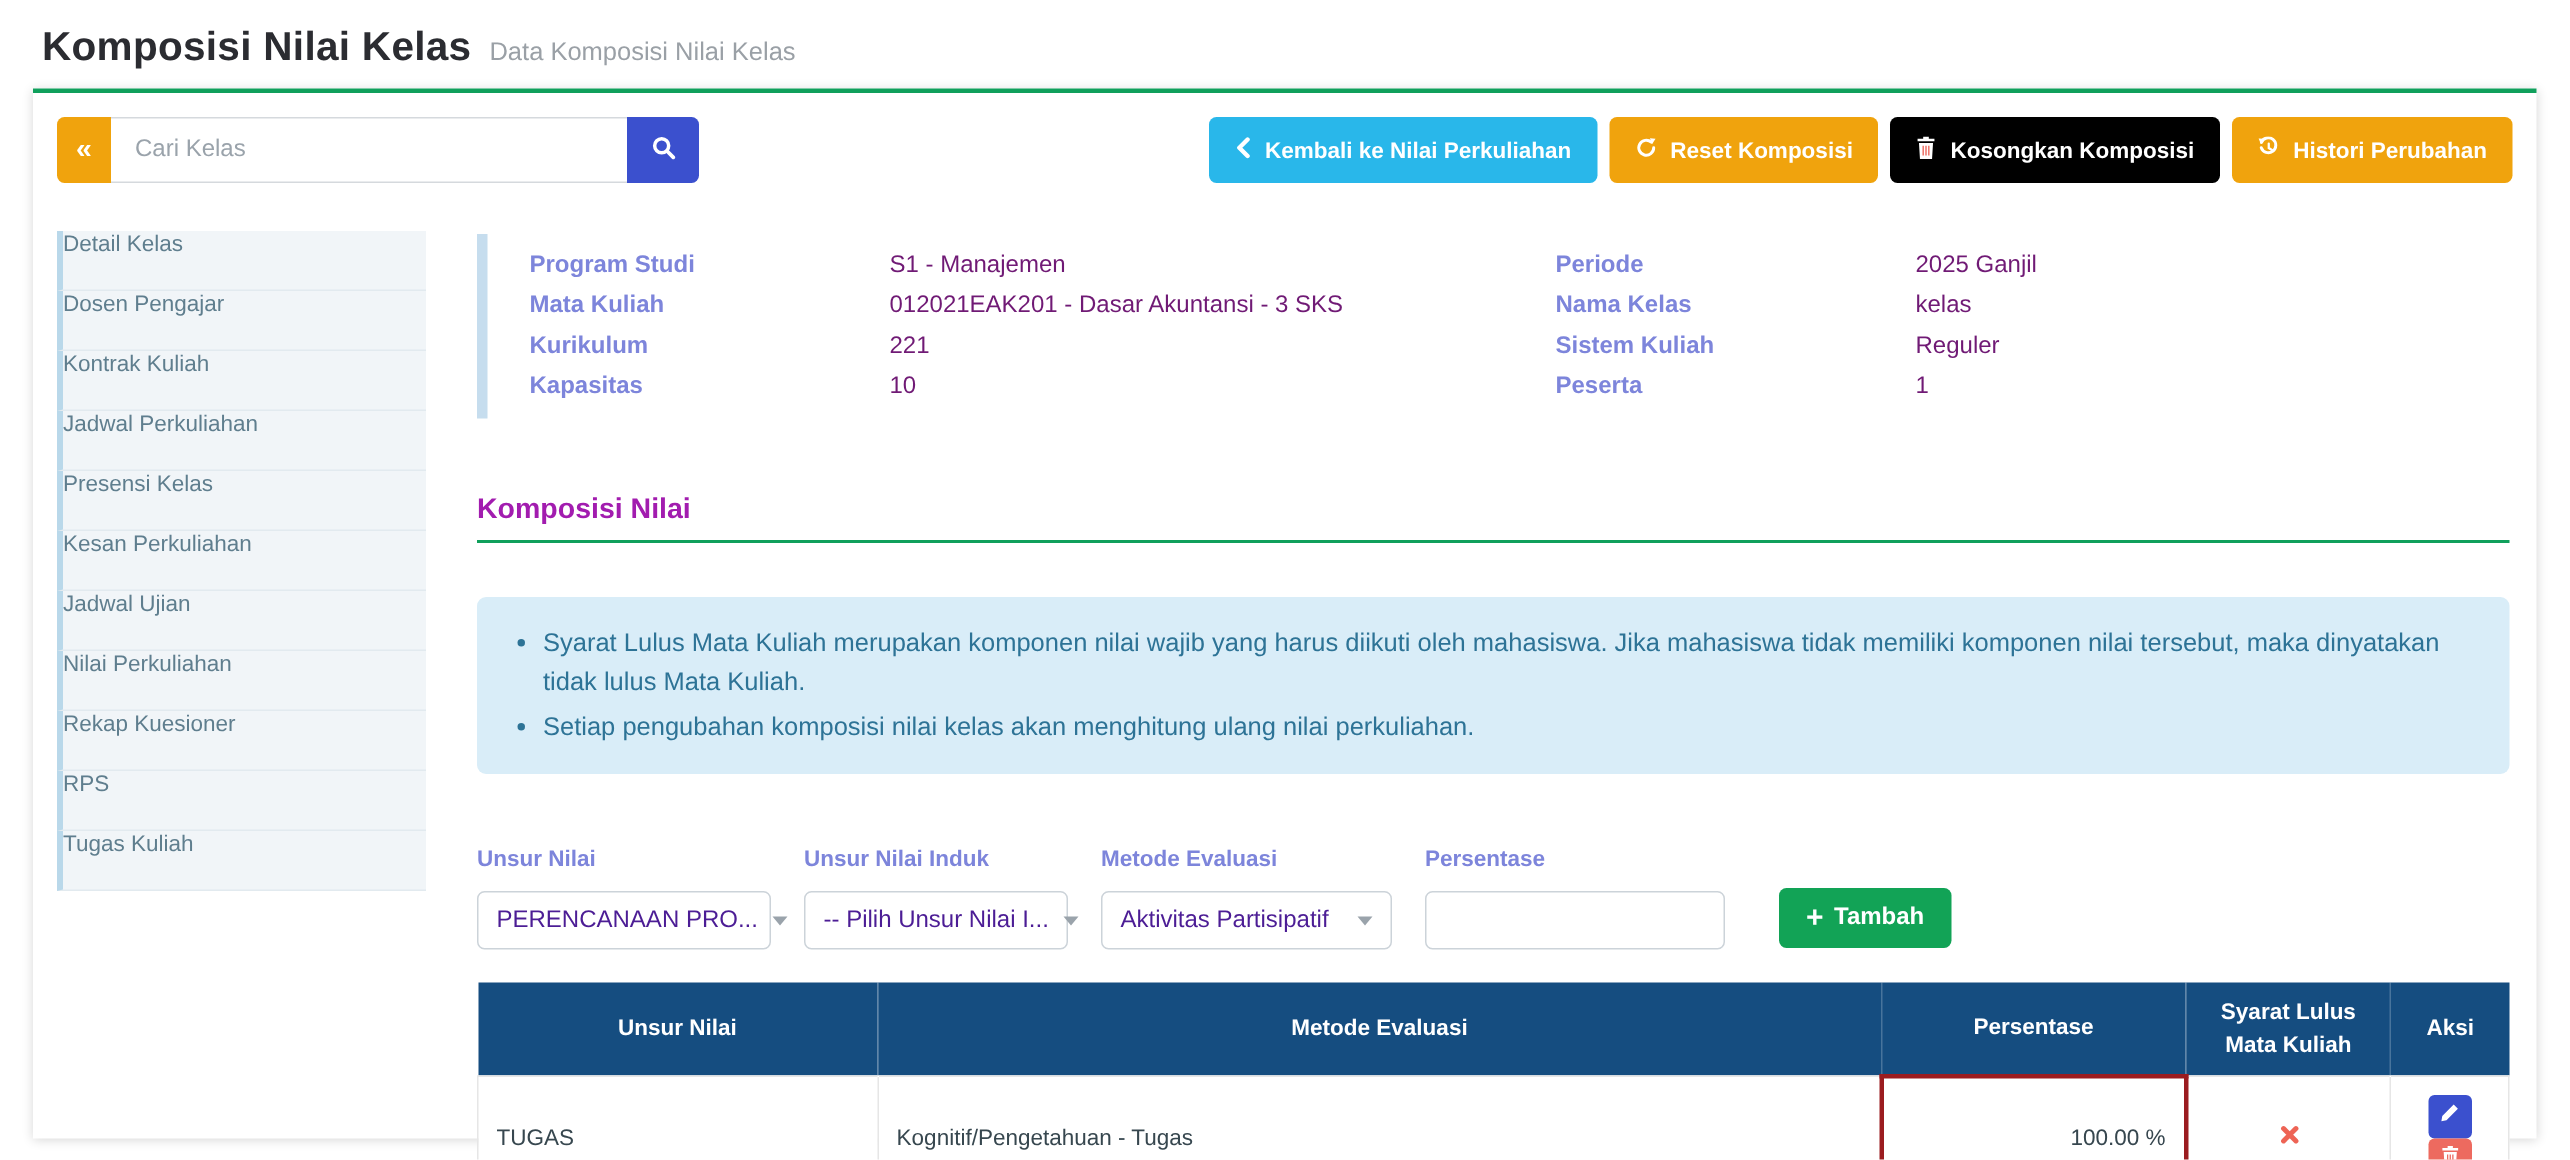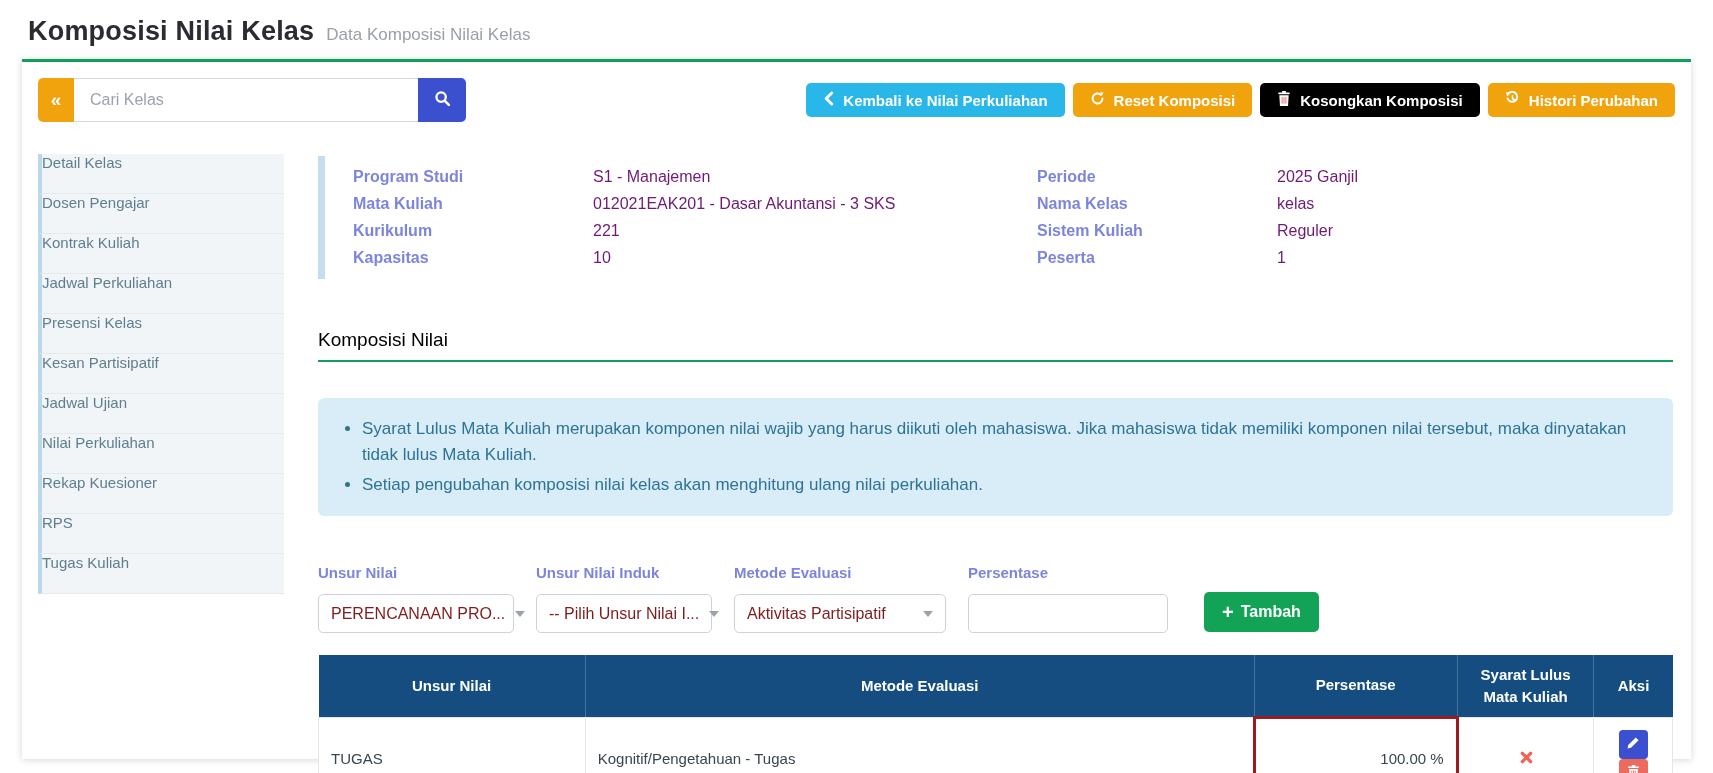--- a/index.html
+++ b/index.html
@@ -35,21 +35,21 @@
     width: 344px; border: 1px solid #d5d9dd; border-left: none; border-right: none;
     font-family: inherit; font-size: 16px; padding: 0 16px; color: #455a64; outline: none;
   }
   .search-input::placeholder { color: #9aa3ab; }
   .search-btn {
     width: 48px; background: #3b50ce; border-radius: 0 5px 5px 0;
     display: flex; align-items: center; justify-content: center;
   }
   .action-buttons { display: flex; gap: 8px; }
   .action-btn {
-    height: 34px; border-radius: 5px; color: #fff; font-weight: 700; font-size: 15px;
+    height: 44px; border-radius: 5px; color: #fff; font-weight: 700; font-size: 15px;
     padding: 0 17px; display: flex; align-items: center; gap: 9px; white-space: nowrap;
   }
   .btn-cyan   { background: #29b7ea; }
   .btn-orange { background: #f0a30d; }
   .btn-red    { background: #000000; }
 
   
   .body-row { display: flex; margin-top: 32px; }
   .sidebar { width: 246px; flex: none; }
   .sidebar-item {
@@ -62,42 +62,42 @@
   
   .class-info {
     display: flex; border-left: 7px solid #c6ddee; padding: 12px 0 12px 28px; margin-top: 2px; gap: 48px;
   }
   .info-col { flex: 1; display: flex; flex-direction: column; gap: 9px; }
   .info-row { display: flex; font-size: 16px; }
   .info-label { width: 240px; flex: none; color: #7d85db; font-weight: 700; }
   .info-value { color: #701a75; }
 
   
-  .section-heading { margin-top: 50px; font-size: 19px; font-weight: 400; color: #000000; }
+  .section-heading { margin-top: 50px; font-size: 19px; font-weight: 700; color: #a21caf; }
   .section-hr { margin-top: 9px; border: none; border-top: 2px solid #10a05c; }
 
   .alert-box {
     margin-top: 36px; background: #d9edf8; border-radius: 6px;
     padding: 15px 40px 15px 22px; color: #2d7396; font-size: 17px;
   }
   .alert-box ul { padding-left: 22px; }
   .alert-box li { margin: 3px 0; line-height: 1.55; }
 
   
   .form-row { display: flex; align-items: flex-end; gap: 22px; margin-top: 48px; }
   .form-field { display: flex; flex-direction: column; gap: 13px; }
   .form-label { font-size: 15px; font-weight: 700; color: #7d85db; }
   .select-box {
     height: 39px; border: 1px solid #ccd3d9; border-radius: 5px; background: #fff;
     display: flex; align-items: center; justify-content: space-between;
-    padding: 0 12px; font-size: 16px; color: #7f1d1d; cursor: pointer; white-space: nowrap;
+    padding: 0 12px; font-size: 16px; color: #4c1d95; cursor: pointer; white-space: nowrap;
   }
   .caret { width: 0; height: 0; border-left: 5px solid transparent; border-right: 5px solid transparent;
     border-top: 6px solid #9aa3ab; margin-left: 10px; flex: none; }
-  .w-unsur { width: 196px; } .w-induk { width: 176px; } .w-metode { width: 212px; }
+  .w-unsur { width: 196px; } .w-induk { width: 176px; } .w-metode { width: 194px; }
   .text-input { height: 39px; width: 200px; border: 1px solid #ccd3d9; border-radius: 5px;
     font-family: inherit; font-size: 16px; padding: 0 12px; color: #455a64; outline: none; }
   .add-btn {
     height: 40px; background: #12a356; color: #fff; font-weight: 700; font-size: 16px;
     border-radius: 5px; padding: 0 18px; display: flex; align-items: center; gap: 7px;
     margin-left: 14px; margin-bottom: 1px;
   }
   .add-plus { font-size: 20px; font-weight: 700; }
 
   
@@ -204,21 +204,21 @@
       <div class="sidebar-item">
           <span>Kontrak Kuliah</span>
         </div>
       <div class="sidebar-item">
           <span>Jadwal Perkuliahan</span>
         </div>
       <div class="sidebar-item">
           <span>Presensi Kelas</span>
         </div>
       <div class="sidebar-item">
-          <span>Kesan Partisipatif</span>
+          <span>Kesan Perkuliahan</span>
         </div>
       <div class="sidebar-item">
           <span>Jadwal Ujian</span>
         </div>
       <div class="sidebar-item">
           <span>Nilai Perkuliahan</span>
         </div>
       <div class="sidebar-item">
           <span>Rekap Kuesioner</span>
         </div>

